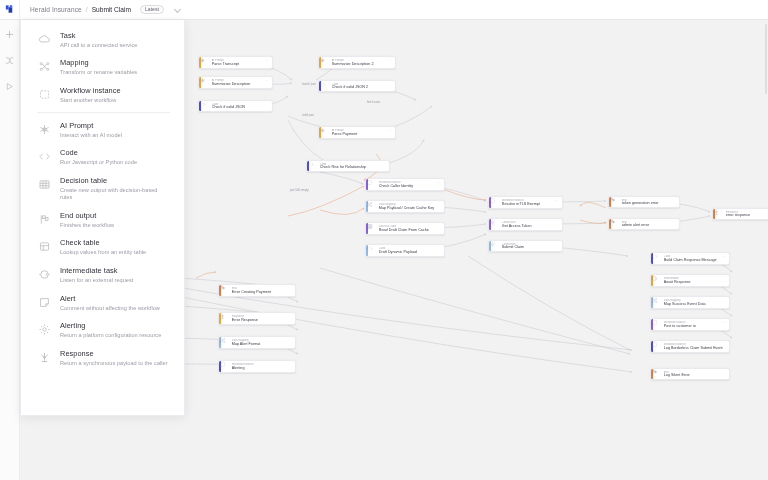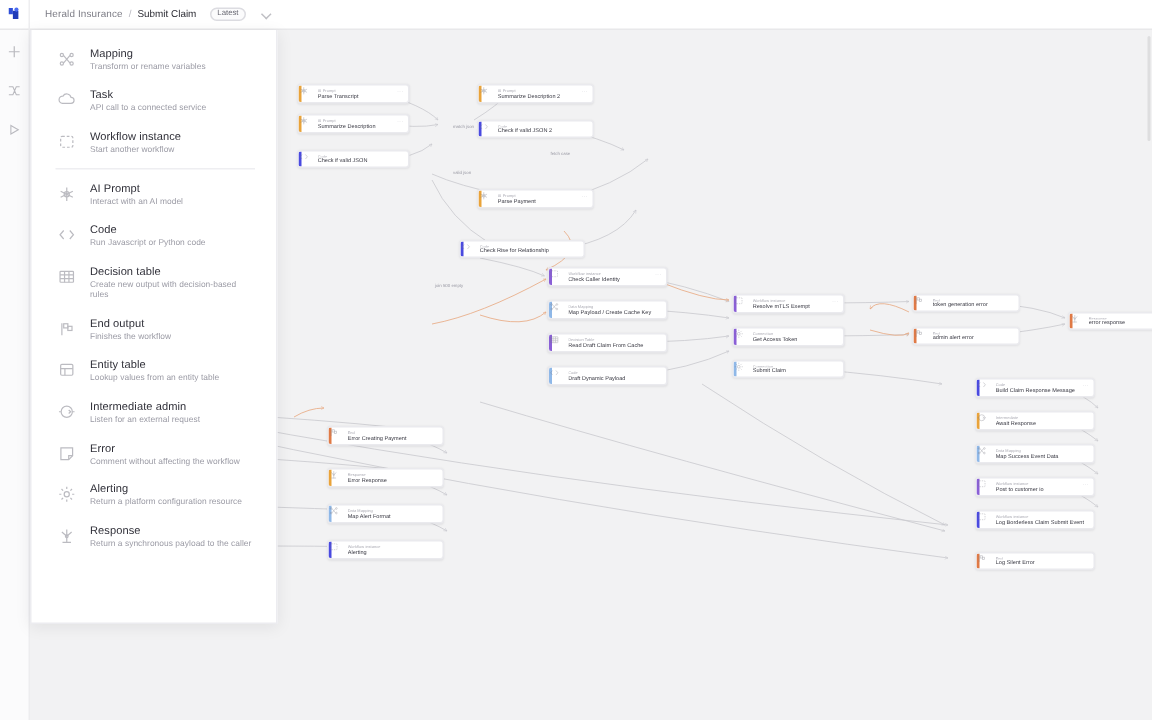--- a/index.html
+++ b/index.html
@@ -547,46 +547,46 @@
       <div class="edge-label" style="left: 345px; top: 80px;">fetch case</div>
       <div class="edge-label" style="left: 268px; top: 168px;">join 500 empty</div>
     </div>
 
   <div class="vscroll"></div>
 
   <div class="menu">
       <div class="menu-item">
         <span class="mi-icon">
           <svg width="13" height="13" viewBox="0 0 16 16" fill="none" stroke="#7a7a85" stroke-width="1">
+            <path d="M4.5 11a3 3 0 0 1 .4-6 3.6 3.6 0 0 1 6.6 1A2.5 2.5 0 0 1 11.5 11z"></path>
+          </svg>
+        </span>
+        <span class="mi-text">
+          <span class="mi-title">Task</span>
+          <span class="mi-desc">API call to a connected service</span>
+        </span>
+      </div>
+      <div class="menu-item">
+        <span class="mi-icon">
+          <svg width="13" height="13" viewBox="0 0 16 16" fill="none" stroke="#7a7a85" stroke-width="1">
             <circle cx="4" cy="4.5" r="1.3"></circle>
             <circle cx="4" cy="11.5" r="1.3"></circle>
             <circle cx="12" cy="4.5" r="1.3"></circle>
             <circle cx="12" cy="11.5" r="1.3"></circle>
             <path d="M5.3 4.8 L10.7 11.2 M5.3 11.2 L10.7 4.8"></path>
           </svg>
         </span>
         <span class="mi-text">
           <span class="mi-title">Mapping</span>
           <span class="mi-desc">Transform or rename variables</span>
         </span>
       </div>
       <div class="menu-item">
         <span class="mi-icon">
           <svg width="13" height="13" viewBox="0 0 16 16" fill="none" stroke="#7a7a85" stroke-width="1">
-            <path d="M4.5 11a3 3 0 0 1 .4-6 3.6 3.6 0 0 1 6.6 1A2.5 2.5 0 0 1 11.5 11z"></path>
-          </svg>
-        </span>
-        <span class="mi-text">
-          <span class="mi-title">Task</span>
-          <span class="mi-desc">API call to a connected service</span>
-        </span>
-      </div>
-      <div class="menu-item">
-        <span class="mi-icon">
-          <svg width="13" height="13" viewBox="0 0 16 16" fill="none" stroke="#7a7a85" stroke-width="1">
             <rect x="3" y="3.5" width="10" height="9" rx="1.2" stroke-dasharray="2.2 1.6"></rect>
           </svg>
         </span>
         <span class="mi-text">
           <span class="mi-title">Workflow instance</span>
           <span class="mi-desc">Start another workflow</span>
         </span>
       </div>
       <div class="menu-div"></div>
       <div class="menu-item">
@@ -638,46 +638,46 @@
         </span>
       </div>
       <div class="menu-item">
         <span class="mi-icon">
           <svg width="13" height="13" viewBox="0 0 16 16" fill="none" stroke="#7a7a85" stroke-width="1">
             <rect x="3" y="3.5" width="10" height="9" rx="1"></rect>
             <path d="M3 7h10M6.5 7v5.5"></path>
           </svg>
         </span>
         <span class="mi-text">
-          <span class="mi-title">Entity table</span>
+          <span class="mi-title">Check table</span>
           <span class="mi-desc">Lookup values from an entity table</span>
         </span>
       </div>
       <div class="menu-item">
         <span class="mi-icon">
           <svg width="13" height="13" viewBox="0 0 16 16" fill="none" stroke="#7a7a85" stroke-width="1">
             <circle cx="8" cy="8" r="4.6"></circle>
             <path d="M3.2 8h-1.6M12.8 8h1.6"></path>
             <path d="M9.6 6.6 L11.2 8 L9.6 9.4"></path>
           </svg>
         </span>
         <span class="mi-text">
-          <span class="mi-title">Intermediate admin</span>
+          <span class="mi-title">Intermediate task</span>
           <span class="mi-desc">Listen for an external request</span>
         </span>
       </div>
       <div class="menu-item">
         <span class="mi-icon">
           <svg width="13" height="13" viewBox="0 0 16 16" fill="none" stroke="#7a7a85" stroke-width="1">
             <path d="M3.2 3.2h9.6v6.4l-3.2 3.2H3.2z"></path>
             <path d="M12.8 9.6H9.6v3.2"></path>
           </svg>
         </span>
         <span class="mi-text">
-          <span class="mi-title">Error</span>
+          <span class="mi-title">Alert</span>
           <span class="mi-desc">Comment without affecting the workflow</span>
         </span>
       </div>
       <div class="menu-item">
         <span class="mi-icon">
           <svg width="13" height="13" viewBox="0 0 16 16" fill="none" stroke="#7a7a85" stroke-width="1">
             <circle cx="8" cy="8" r="2.1"></circle>
             <path d="M8 1.8v1.8M8 12.4v1.8M1.8 8h1.8M12.4 8h1.8M3.7 3.7l1.3 1.3M11 11l1.3 1.3M12.3 3.7L11 5M5 11l-1.3 1.3"></path>
           </svg>
         </span>

